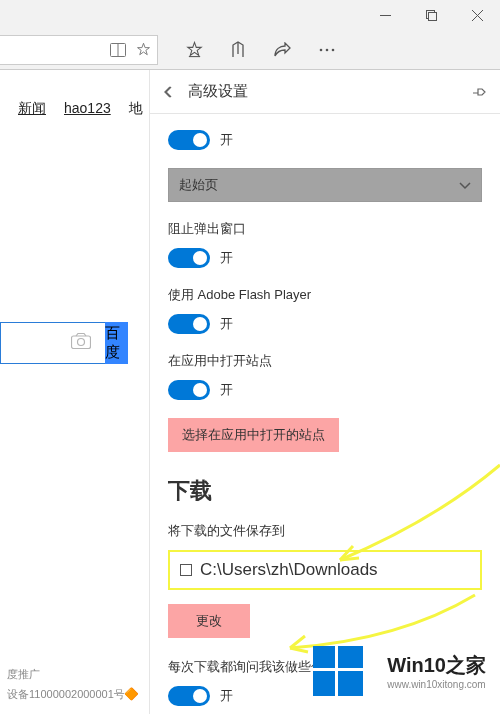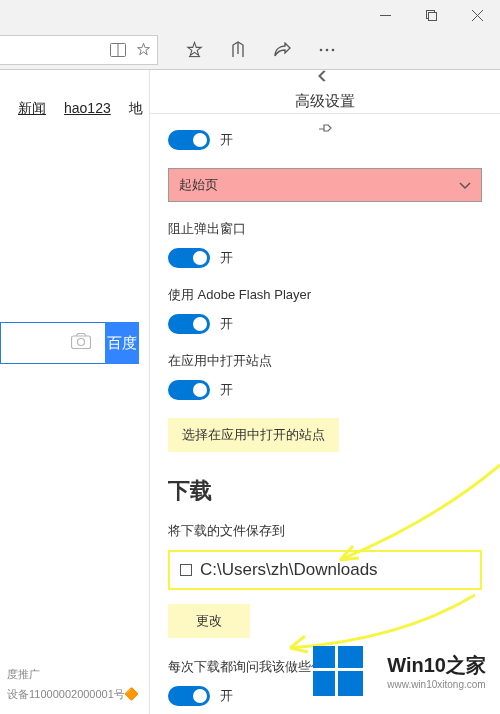--- a/index.html
+++ b/index.html
@@ -17,42 +17,42 @@
     
     .content { display: flex; height: calc(714px - 70px); position: relative; }
     .left { width: 150px; border-right: 1px solid #e5e5e5; padding-top: 30px; position: relative; overflow: hidden; }
     .left-links { display: flex; gap: 18px; padding-left: 18px; font-size: 14px; }
     .left-links a { color: #222; text-decoration: underline; }
     .left-cut { color: #222; }
     
     .search-row { position: absolute; top: 252px; left: 0; display: flex; height: 42px; }
     .search-input { width: 105px; border: 1px solid #2a7cd8; border-right: none; background: #fff; display: flex; align-items: center; justify-content: flex-end; padding-right: 14px; }
     .cam-ic { color: #b5b5b5; }
-    .search-btn { width: 34px; background: #3385ff; color: #ffffff; display: flex; align-items: center; justify-content: center; font-size: 15px; }
+    .search-btn { width: 23px; background: #3385ff; color: #000000; display: flex; align-items: center; justify-content: center; font-size: 15px; }
     
     .ad-block { position: absolute; bottom: 10px; left: 7px; font-size: 11px; color: #888; line-height: 1.7; }
     .emoji { font-size: 12px; }
     
     .panel { flex: 1; background: #fff; position: relative; }
-    .panel-hdr { height: 44px; border-bottom: 1px solid #e5e5e5; display: flex; align-items: center; padding: 0 14px; gap: 10px; flex-direction: column; }
+    .panel-hdr { height: 44px; border-bottom: 1px solid #e5e5e5; display: flex; align-items: center; padding: 0 14px; gap: 10px; }
     .back-ic { color: #666; display: flex; }
     .hdr-title { font-size: 15px; color: #333; flex: 1; }
     .pin-ic { color: #666; display: flex; }
     
     .panel-body { padding: 16px 18px 0 18px; font-size: 13px; color: #333; }
     .label { margin-bottom: 10px; font-size: 13px; }
     .toggle-row { display: flex; align-items: center; gap: 10px; margin-bottom: 18px; }
     .toggle { width: 42px; height: 20px; border-radius: 10px; background: #0078d7; position: relative; }
     .toggle::after { content: ""; position: absolute; right: 3px; top: 3px; width: 14px; height: 14px; background: #fff; border-radius: 50%; }
     .toggle-lbl { font-size: 13px; }
     
-    .dropdown { width: 100%; height: 34px; border: 1px solid #999; background: #fca5a5; display: flex; align-items: center; justify-content: space-between; padding: 0 10px; margin-bottom: 18px; font-size: 13px; }
+    .dropdown { width: 100%; height: 34px; border: 1px solid #999; background: #a3a3a3; display: flex; align-items: center; justify-content: space-between; padding: 0 10px; margin-bottom: 18px; font-size: 13px; }
     .dd-chev { color: #555; }
     
-    .gray-btn { background: #fef9c3; padding: 8px 14px; display: inline-block; font-size: 13px; margin-bottom: 24px; }
+    .gray-btn { background: #fca5a5; padding: 8px 14px; display: inline-block; font-size: 13px; margin-bottom: 24px; }
     .gray-btn.sm { padding: 8px 28px; margin-bottom: 20px; }
     
     .section-h { font-size: 22px; font-weight: 700; margin-bottom: 16px; }
     
     .path-box { border: 2px solid #f5f542; padding: 8px 10px; display: flex; align-items: center; gap: 8px; margin-bottom: 14px; font-size: 17px; }
     .folder-ic { width: 12px; height: 12px; border: 1px solid #555; display: inline-block; }
     
     .arrow-svg { position: absolute; pointer-events: none; }
     
     .watermark { position: absolute; bottom: 18px; right: 14px; display: flex; align-items: center; gap: 24px; }

